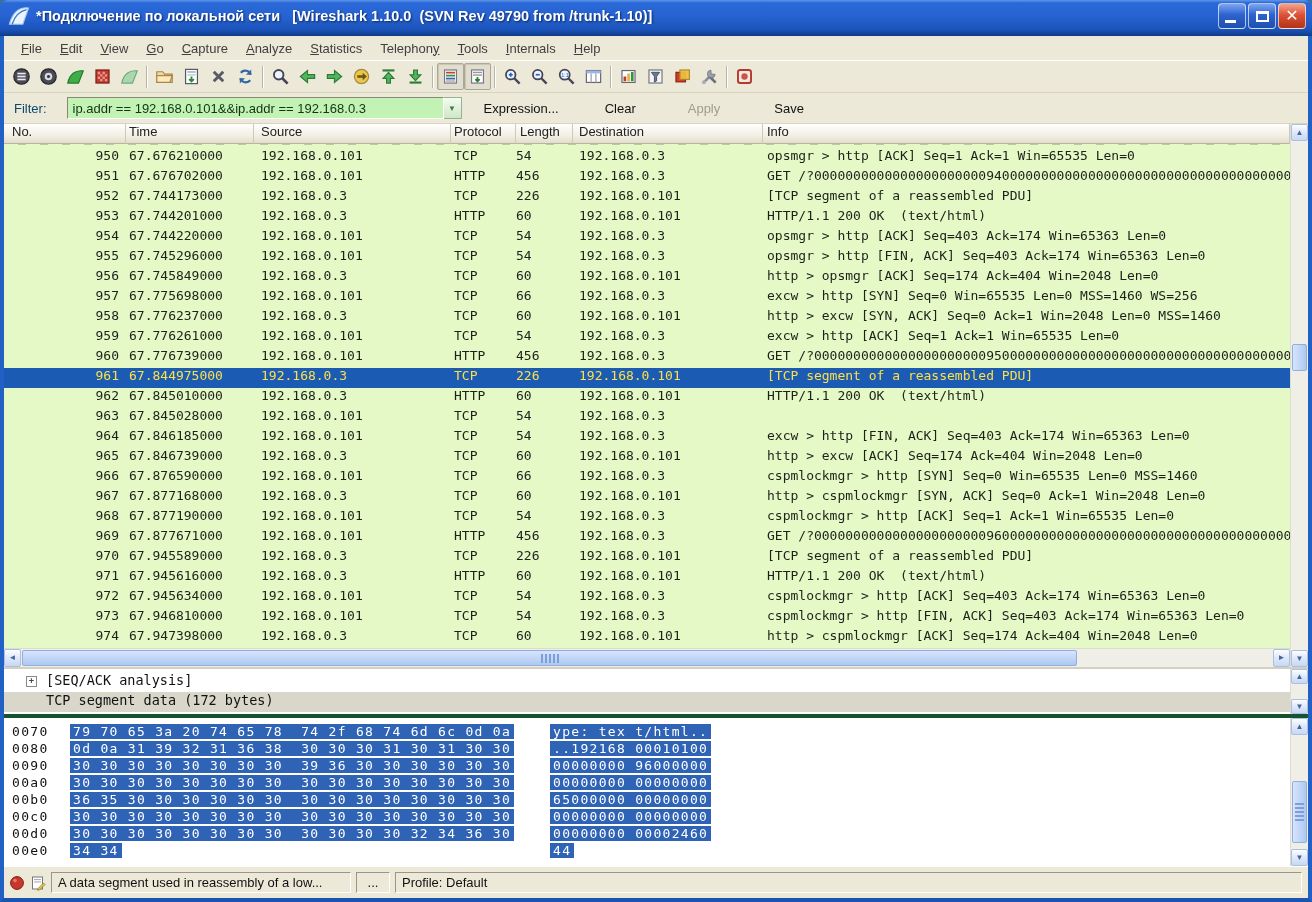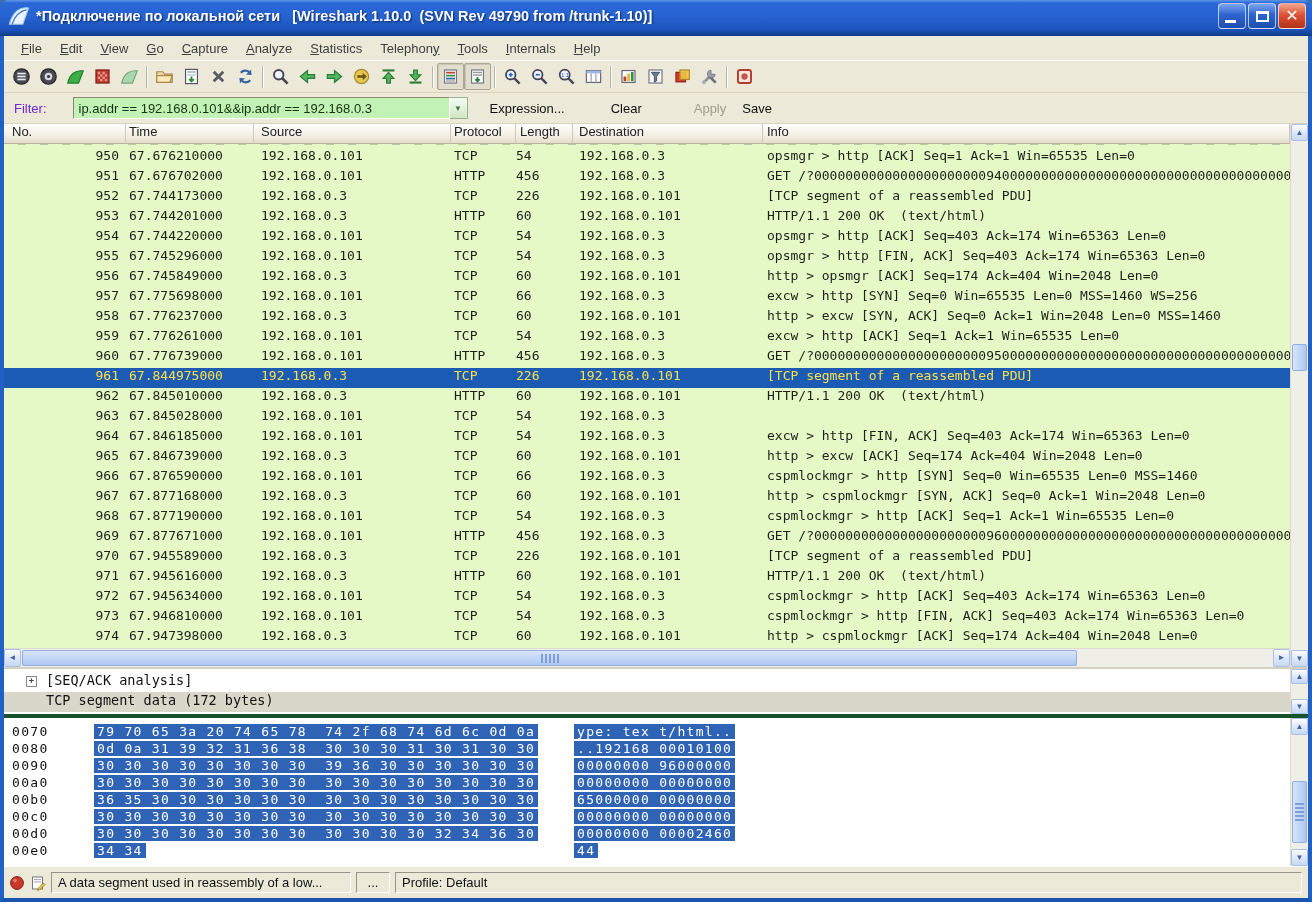--- a/index.html
+++ b/index.html
@@ -38,32 +38,32 @@
   .toolbar{height:33px;display:flex;align-items:center;padding-left:4px;flex:0 0 33px;
     border-top:1px solid #fff;border-bottom:1px solid #d8d4c0}
   .tool{width:27px;height:27px;border:1px solid transparent;background:transparent;border-radius:2px;
     display:flex;align-items:center;justify-content:center;padding:0}
   .tool.pressed{background:#e2decd;border-color:#aca899;box-shadow:inset 1px 1px 1px #c9c5b2}
   .tool svg{width:19px;height:19px}
   .tsep{width:0;height:22px;border-left:1px solid #b9b5a4;border-right:1px solid #fff;margin:0 3px}
   
   .filterbar{height:31px;display:flex;align-items:center;padding-left:10px;flex:0 0 31px;
     border-bottom:1px solid #d8d4c0;font:13px var(--sans)}
-  .flabel{margin-right:26px;color:#6d28d9}
+  .flabel{margin-right:20px;color:#0c4a6e}
   .combo{display:flex;height:22px;width:395px}
   .finput{flex:1;height:22px;border:1px solid;border-color:#8a8774 #fff #fff #8a8774;outline:none;
     background:#c2f2b4;font:13px var(--sans);padding:0 5px;color:#143314}
   .fdrop{width:18px;height:22px;border:1px solid #94b38e;border-left:none;
     background:linear-gradient(180deg,#f4fbf2,#cfe7c6);display:flex;align-items:center;justify-content:center;
     font-size:8px;color:#3f7a3f}
   .fbtn{border:none;background:transparent;font:13px var(--sans);color:#111;padding:3px 8px}
   .fbtn.exp{margin-left:14px}
   .fbtn.clr{margin-left:30px}
   .fbtn.app{margin-left:36px;color:#a09d8e}
-  .fbtn.sav{}
+  .fbtn.sav{margin-left:38px}
   
   .listwrap{flex:0 0 543px;display:grid;grid-template-columns:1fr 18px;grid-template-rows:20px 504px 19px;background:#fff}
   .hdr{grid-column:1;grid-row:1;display:flex;overflow:hidden}
   .hcell{height:20px;line-height:19px;font:13px var(--sans);color:#222;padding-left:5px;
     background:linear-gradient(180deg,#ffffff,#f2efe4 60%,#e3decb);border-right:1px solid #cfcab8;
     border-bottom:1px solid #b8b4a0;flex-shrink:0;overflow:hidden;white-space:nowrap}
   .rows{grid-column:1;grid-row:2;overflow:hidden;background:var(--green)}
   .stripe{height:4px;background:var(--green);border-bottom:0;
     background-image:repeating-linear-gradient(90deg,transparent 0 14px,#b9c9a1 14px 22px);background-size:100% 1px;background-position:0 0;background-repeat:no-repeat}
   .prow{display:flex;height:20px;line-height:20px;background:var(--green);font:13px var(--mono);
@@ -102,21 +102,21 @@
   .expander{position:absolute;left:22px;top:4px;width:11px;height:11px;border:1px solid #8a8a8a;background:#fff;
     font:bold 9px/9px var(--sans);text-align:center;color:#444}
   .dsb{grid-column:2;display:flex;flex-direction:column;background:#efeee7;border-left:1px solid #dedbd0}
   .dsb .sbtn{flex:0 0 15px}
   .dsb .vtrack{flex:1}
   
   .hexpane{flex:0 0 152px;display:grid;grid-template-columns:1fr 18px;background:#fff;border-top:4px solid #14532d}
   .hexlines{grid-column:1;overflow:hidden;padding-top:6px}
   .hexline{display:flex;height:17px;line-height:17px;font:13px var(--mono);letter-spacing:1.3px;white-space:pre;color:#111}
   .off{width:46px;margin-left:8px;flex-shrink:0}
-  .hexcell{width:480px;margin-left:36px;flex-shrink:0}
+  .hexcell{width:480px;margin-left:12px;flex-shrink:0}
   .asciicell{flex:1}
   .hl{background:var(--hexsel);color:#fff;padding:0 3px}
   .hsbv{grid-column:2;display:flex;flex-direction:column;background:#efeee7;border-left:1px solid #dedbd0}
   .hsbv .vtrack{flex:1;position:relative}
   .hxthumb{position:absolute;top:46px;left:1px;right:1px;height:62px;border:1px solid #90aede;border-radius:2px;
     background:linear-gradient(90deg,#d7e4fc,#aec8f2);display:flex;align-items:center;justify-content:center}
   
   .statusbar{flex:0 0 32px;display:flex;align-items:center;gap:5px;padding:0 6px 0 5px;border-top:1px solid #fff;font:13px var(--sans)}
   .sicon{width:16px;height:16px;flex:0 0 16px}
   .sbox{height:21px;line-height:19px;border:1px solid;border-color:#9a958a #fff #fff #9a958a;padding:0 6px;

